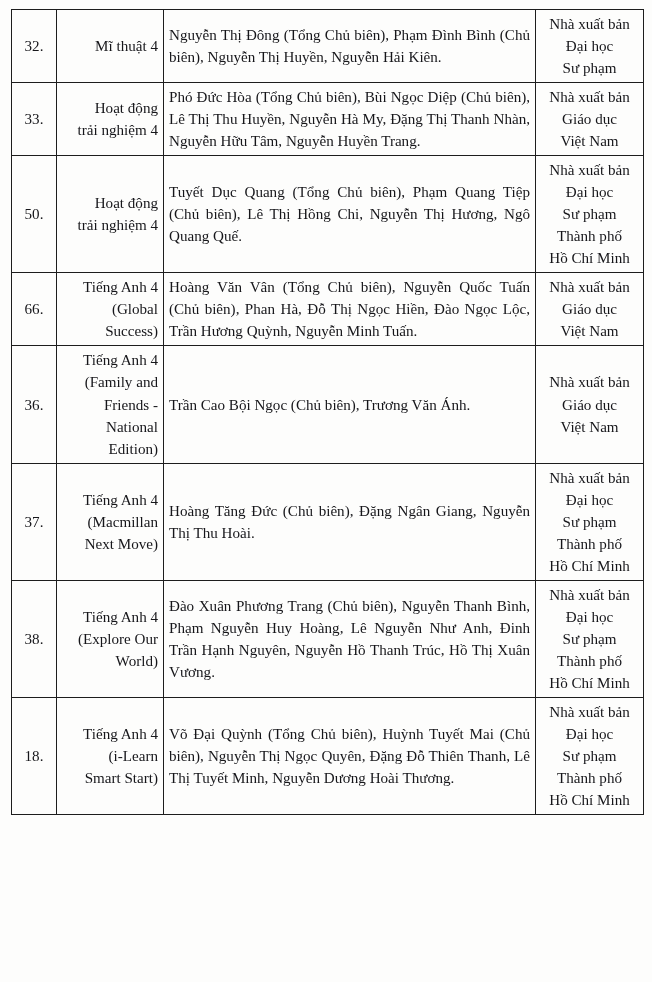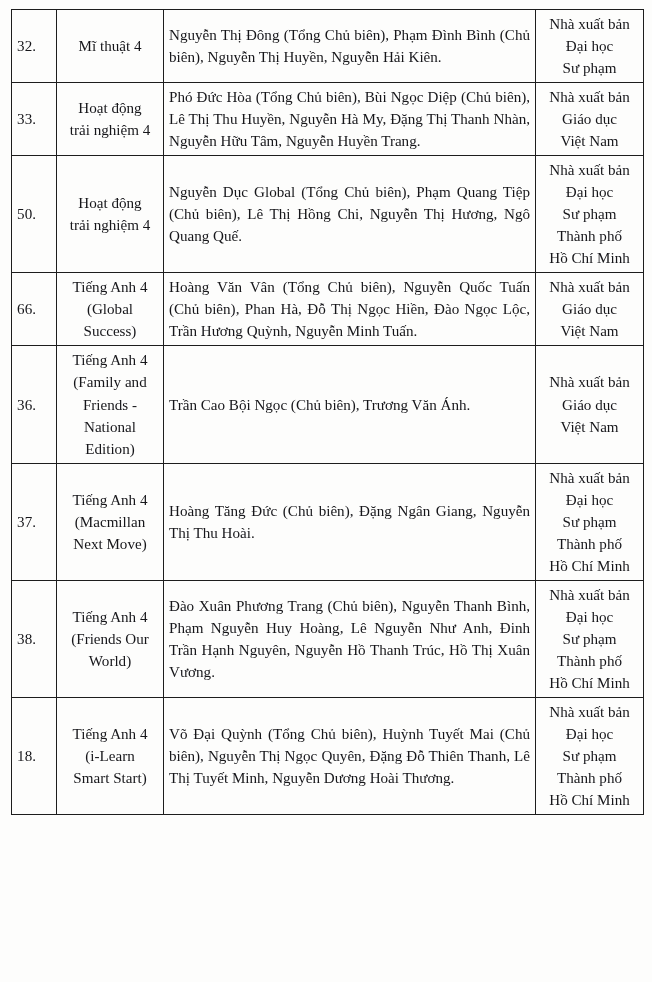--- a/index.html
+++ b/index.html
@@ -34,25 +34,26 @@
     padding: 3px 5px;
     font-size: 15.1px;
     line-height: 1.46;
   }
   col.c-no      { width: 45px; }
   col.c-title   { width: 107px; }
   col.c-authors { width: 372px; }
   col.c-pub     { width: 108px; }
 
   td.cell-no {
+    text-align: center;
     font-size: 15.1px;
     letter-spacing: 0.1px;
   }
   td.cell-title {
-    text-align: center;
+    text-align: right;
     padding: 3px 2px;
     line-height: 1.5;
   }
   td.cell-authors {
     text-align: justify;
     text-justify: inter-word;
     padding: 5px 8px 5px 8px;
     line-height: 1.52;
   }
   td.cell-authors .auth-inner { display: block; }
@@ -105,21 +106,21 @@
             <span class="pub-line">Việt Nam</span>
           </td>
         </tr>
         <tr>
           <td class="cell-no">50.</td>
           <td class="cell-title">
             <span class="title-line">Hoạt động</span>
             <span class="title-line">trải nghiệm 4</span>
           </td>
           <td class="cell-authors">
-            <span class="auth-inner">Nguyễn Dục Global (Tổng Chủ biên), Phạm Quang Tiệp (Chủ biên), Lê Thị Hồng Chi, Nguyễn Thị Hương, Ngô Quang Quế.</span>
+            <span class="auth-inner">Tuyết Dục Quang (Tổng Chủ biên), Phạm Quang Tiệp (Chủ biên), Lê Thị Hồng Chi, Nguyễn Thị Hương, Ngô Quang Quế.</span>
           </td>
           <td class="cell-pub">
             <span class="pub-line">Nhà xuất bản</span>
             <span class="pub-line">Đại học</span>
             <span class="pub-line">Sư phạm</span>
             <span class="pub-line">Thành phố</span>
             <span class="pub-line">Hồ Chí Minh</span>
           </td>
         </tr>
         <tr>
@@ -171,21 +172,21 @@
             <span class="pub-line">Đại học</span>
             <span class="pub-line">Sư phạm</span>
             <span class="pub-line">Thành phố</span>
             <span class="pub-line">Hồ Chí Minh</span>
           </td>
         </tr>
         <tr>
           <td class="cell-no">38.</td>
           <td class="cell-title">
             <span class="title-line">Tiếng Anh 4</span>
-            <span class="title-line">(Friends Our</span>
+            <span class="title-line">(Explore Our</span>
             <span class="title-line">World)</span>
           </td>
           <td class="cell-authors">
             <span class="auth-inner">Đào Xuân Phương Trang (Chủ biên), Nguyễn Thanh Bình, Phạm Nguyễn Huy Hoàng, Lê Nguyễn Như Anh, Đinh Trần Hạnh Nguyên, Nguyễn Hồ Thanh Trúc, Hồ Thị Xuân Vương.</span>
           </td>
           <td class="cell-pub">
             <span class="pub-line">Nhà xuất bản</span>
             <span class="pub-line">Đại học</span>
             <span class="pub-line">Sư phạm</span>
             <span class="pub-line">Thành phố</span>

